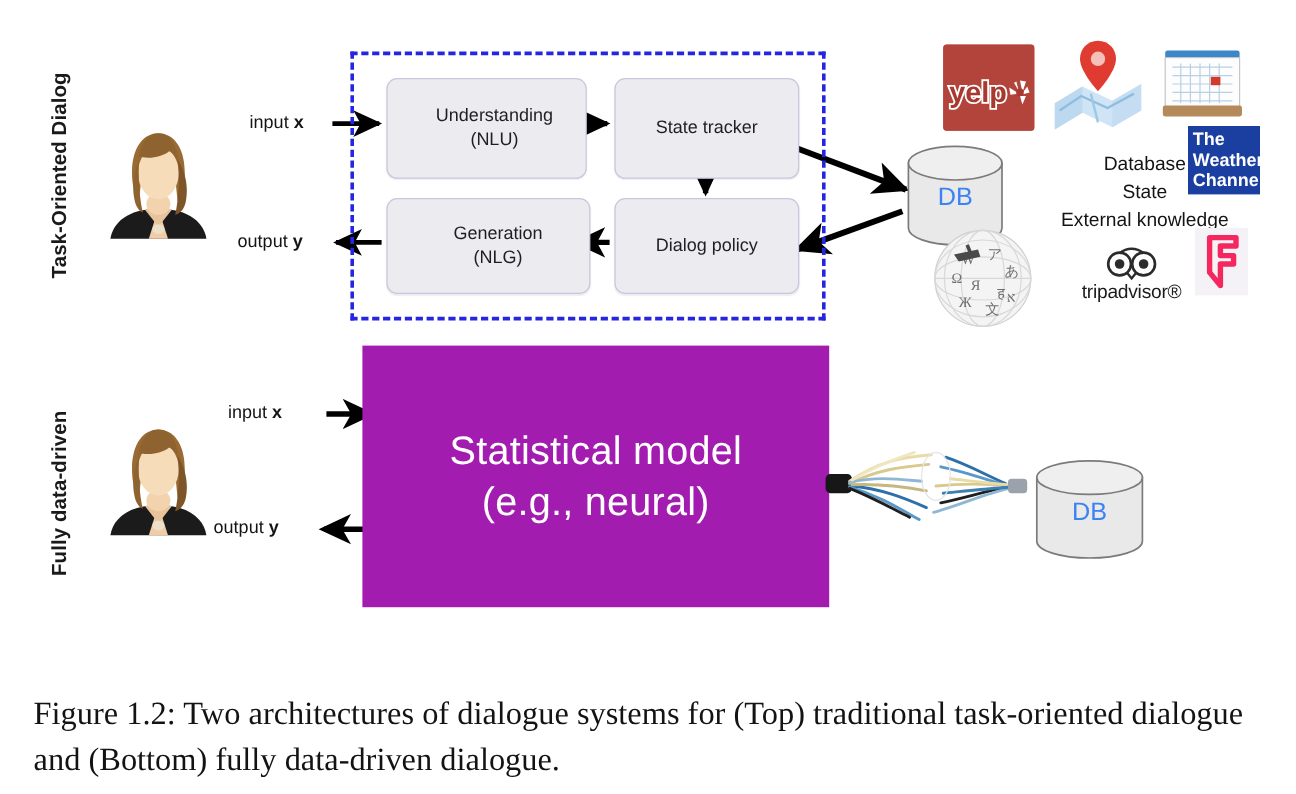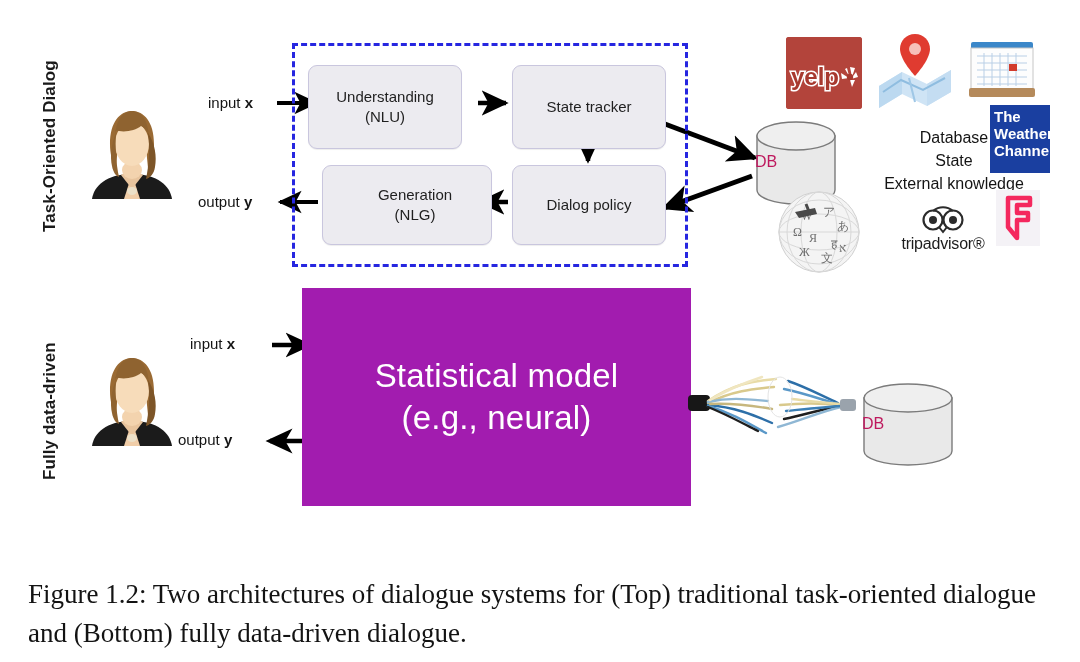--- a/index.html
+++ b/index.html
@@ -39,39 +39,39 @@
   .pbox{
     position:absolute;
     background:#ecebf0;
     border:1px solid #c9c6de;
     border-radius:9px;
     box-shadow:0 1px 1px rgba(0,0,0,.07);
     display:flex;align-items:center;justify-content:center;
     text-align:center;
     font-size:15px;color:#1f1f1f;line-height:1.35;
   }
-  #box-nlu   {left:308px;top:65px; width:152px;height:82px;}
+  #box-nlu   {left:322px;top:65px; width:152px;height:82px;padding-left:13px;}
   #box-state {left:512px;top:65px; width:152px;height:82px;justify-content:center;}
   #box-nlg   {left:322px;top:165px;width:152px;height:78px;padding-left:16px;}
   #box-policy{left:512px;top:165px;width:152px;height:78px;}
 
   
   #model-box{
     position:absolute;left:302px;top:288px;width:389px;height:218px;
     background:#a21caf;
     display:flex;flex-direction:column;align-items:center;justify-content:center;
     color:#fff;font-size:33px;line-height:1.28;text-align:center;
     letter-spacing:.2px;
   }
 
   
   .db{position:absolute;}
   .db .db-text{
-    position:absolute;left:0;width:100%;
-    font-size:16px;color:#be185d;
+    position:absolute;left:0;width:100%;text-align:center;
+    font-size:21px;color:#3b82f6;
   }
   #db-top{left:755px;top:120px;width:82px;height:86px;}
   #db-top .db-text{top:33px;}
   #db-bottom{left:862px;top:383px;width:92px;height:84px;}
   #db-bottom .db-text{top:32px;}
 
   
   #knowledge-text{
     position:absolute;left:870px;top:126px;width:168px;
     text-align:center;font-size:16px;color:#141414;line-height:1.44;
@@ -79,21 +79,21 @@
   #knowledge-text div{white-space:nowrap;}
 
   
   .logo{position:absolute;}
 
   #logo-yelp{left:786px;top:37px;width:76px;height:72px;
     background:#b3443b;border-radius:3px;overflow:hidden;}
 
   #logo-maps{left:875px;top:30px;width:80px;height:82px;}
   #logo-cal{left:968px;top:38px;width:68px;height:66px;}
-  #logo-weather{left:990px;top:105px;width:60px;height:68px;
+  #logo-weather{left:990px;top:105px;width:60px;height:57px;
     background:#1a3fa0;color:#fff;font-weight:bold;font-size:15px;line-height:1.12;
     padding:4px 3px 0 4px;box-sizing:border-box;}
   #logo-wiki{left:777px;top:190px;width:84px;height:84px;}
   #logo-trip{left:895px;top:205px;width:96px;height:54px;}
   #logo-trip .trip-word{
     position:absolute;left:0;top:30px;width:100%;text-align:center;
     font-size:16px;color:#1c1c1c;letter-spacing:-.2px;
   }
   #logo-foursquare{left:996px;top:190px;width:44px;height:56px;background:#f4f2f6;}
 

